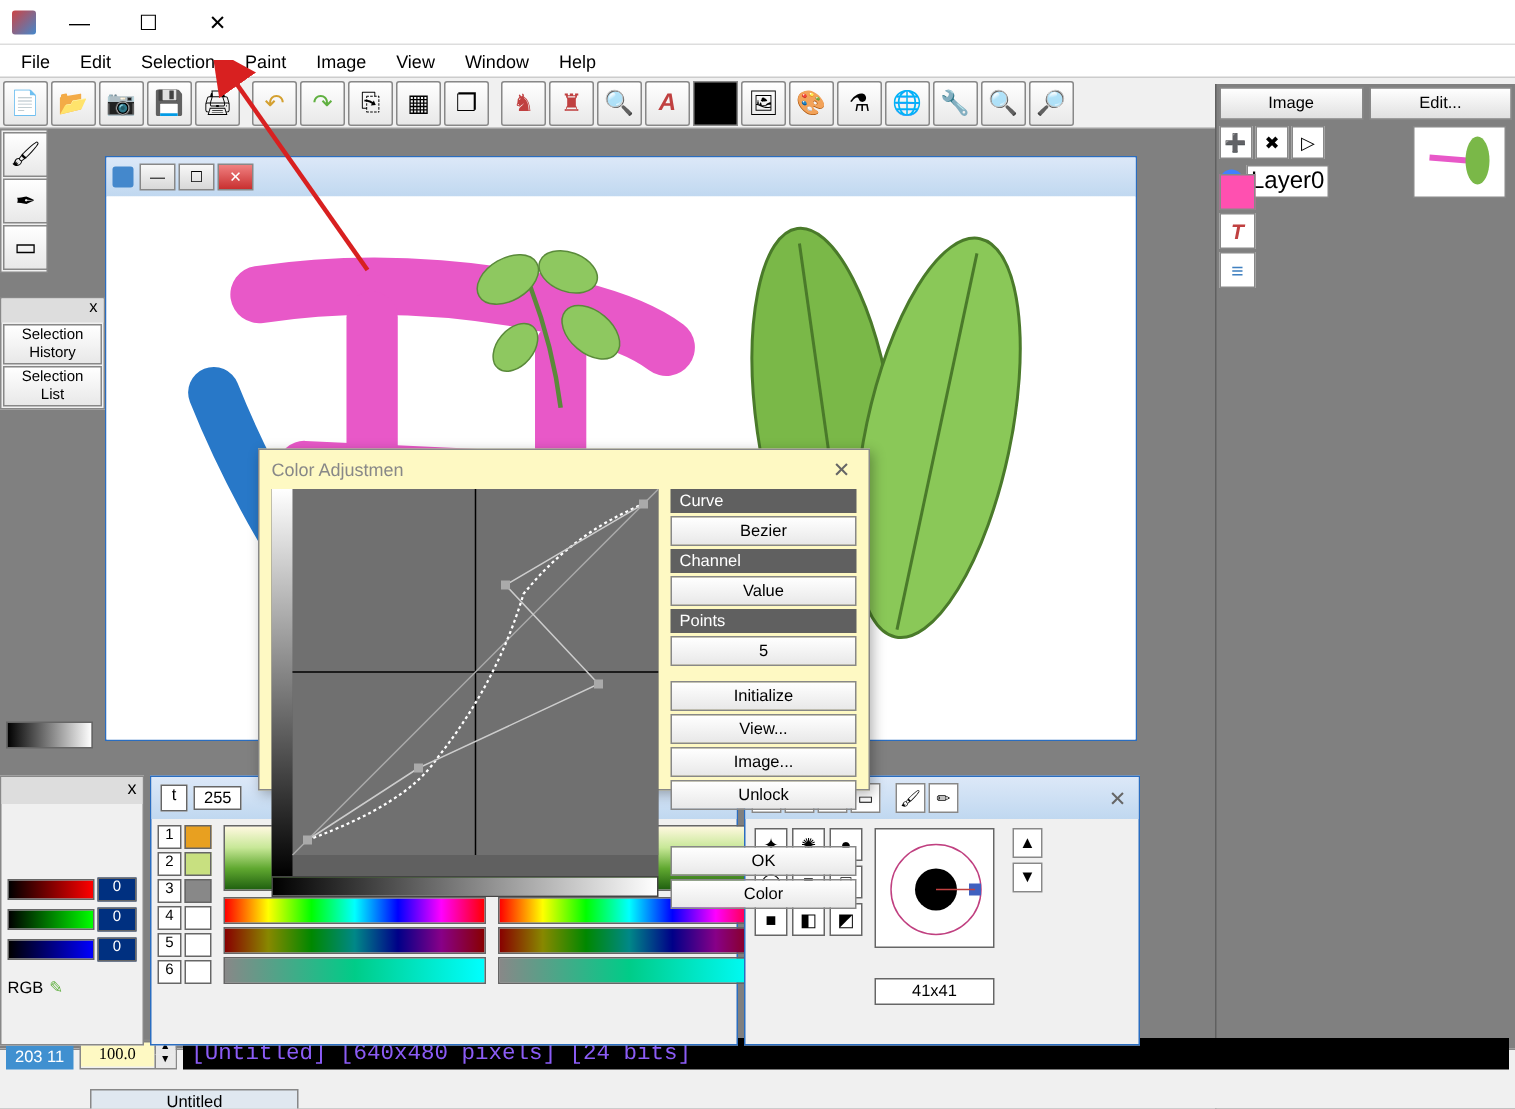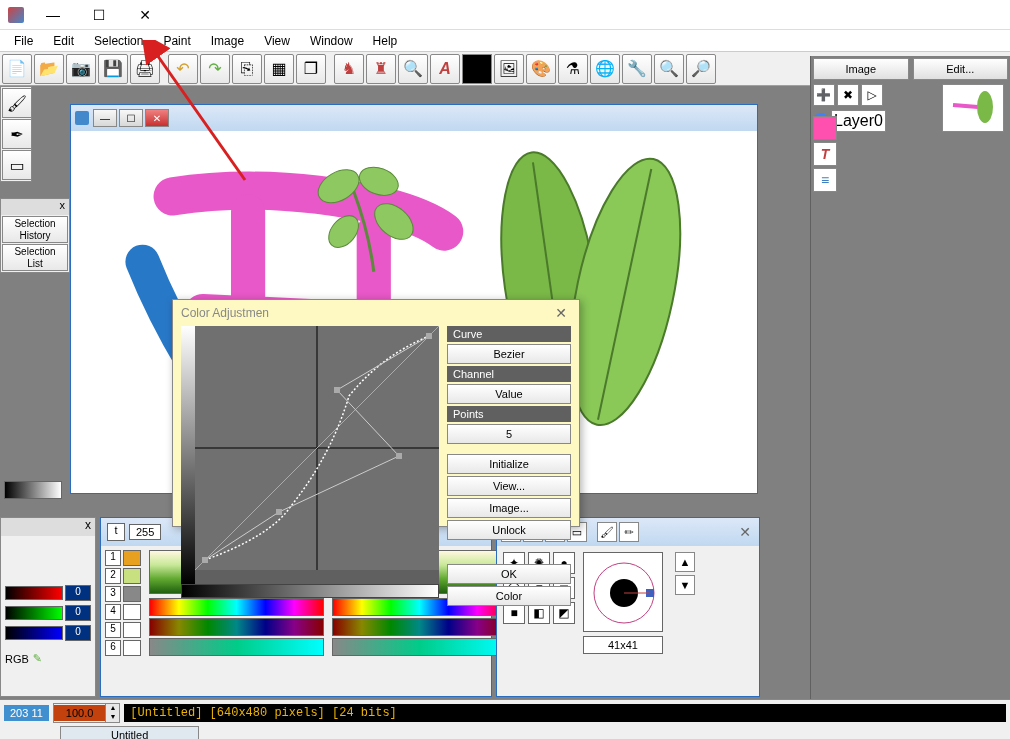--- a/index.html
+++ b/index.html
@@ -99,31 +99,31 @@
 .sp-strip.hue2 { background: linear-gradient(to right, #800, #880, #080, #088, #008, #808, #800); }
 .sp-strip.sat { background: linear-gradient(to right, #888, #0c8, #0ff); }
 
 .brush-panel { position: absolute; bottom: 0; left: 496px; width: 264px; height: 180px; background: #f0f0f0; border: 1px solid #2a6dc0; z-index: 5; }
 .bp-header { height: 28px; background: linear-gradient(#dce8f8, #c0d8f0); display: flex; align-items: center; justify-content: flex-end; padding: 0 4px; gap: 2px; }
 .bp-hbtn { width: 20px; height: 20px; border: 1px solid #888; background: #fff; font-size: 11px; display: flex; align-items: center; justify-content: center; }
 .bp-body { display: flex; padding: 6px; gap: 8px; }
 .bp-shapes { display: grid; grid-template-columns: repeat(3, 22px); gap: 3px; }
 .bp-shape { width: 22px; height: 22px; border: 1px solid #666; background: #fff; display: flex; align-items: center; justify-content: center; }
 .bp-preview { width: 80px; height: 80px; border: 1px solid #666; background: #fff; position: relative; }
-.bp-size { margin-top: 4px; text-align: center; border: 1px solid #666; background: #fff; font-size: 11px; padding: 2px; }
+.bp-size { margin-top: 20px; text-align: center; border: 1px solid #666; background: #fff; font-size: 11px; padding: 2px; }
 
 
 .statusbar { position: absolute; bottom: 0; left: 0; right: 0; height: 40px; background: #f0f0f0; border-top: 1px solid #888; display: flex; flex-direction: column; }
-.status-row1 { height: 20px; display: flex; align-items: center; gap: 4px; padding: 13px 4px; }
+.status-row1 { height: 20px; display: flex; align-items: flex-end; gap: 4px; padding: 13px 4px; }
 .status-coord { background: #4090d0; color: #fff; padding: 2px 6px; font-size: 11px; }
 .status-zoom { display: flex; align-items: center; border: 1px solid #888; }
-.status-zoom-val { padding: 2px 12px; font-size: 11px; background: #c2410c; }
+.status-zoom-val { padding: 2px 12px; font-size: 11px; background: #fef9c3; font-family: Liberation Serif, serif; }
 .status-zoom-btns { display: flex; flex-direction: column; }
 .status-zoom-btn { width: 14px; height: 9px; border-left: 1px solid #888; background: #e8e8e8; font-size: 7px; text-align: center; line-height: 8px; cursor: pointer; }
-.status-info { flex: 1; background: #000; color: #eab308; font-family: 'Courier New', monospace; font-size: 12px; padding: 2px 6px; }
+.status-info { flex: 1; background: #000; color: #8b5cf6; font-family: 'Courier New', monospace; font-size: 15px; padding: 2px 6px; }
 .status-row2 { height: 20px; display: flex; align-items: center; }
 .status-tab { padding: 2px 50px; background: #e0e8f0; border: 1px solid #888; font-size: 11px; margin-left: 60px; }
 
 svg { display: block; }
 </style>
 </head>
 <body>
 
 <div class="titlebar">
   <div class="app-icon"></div>

